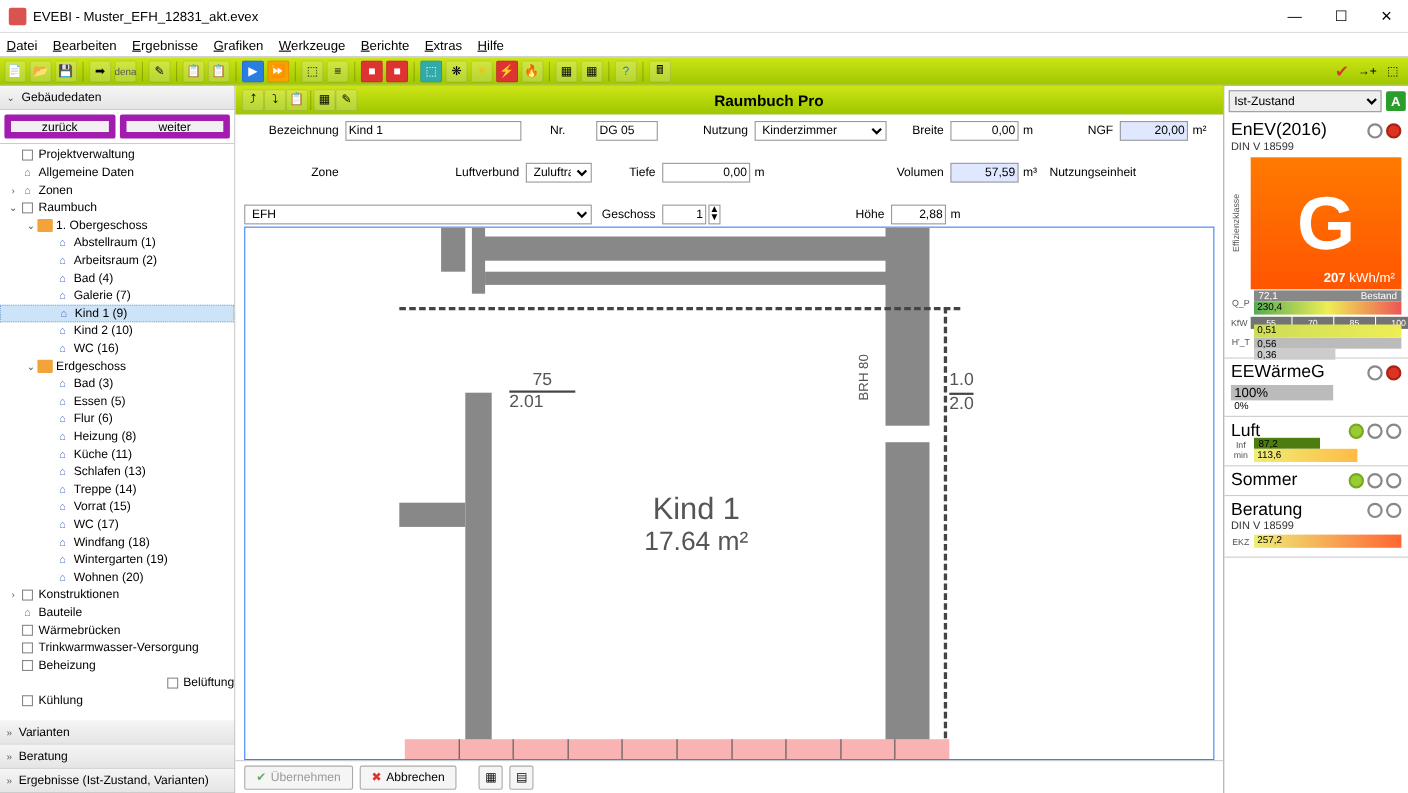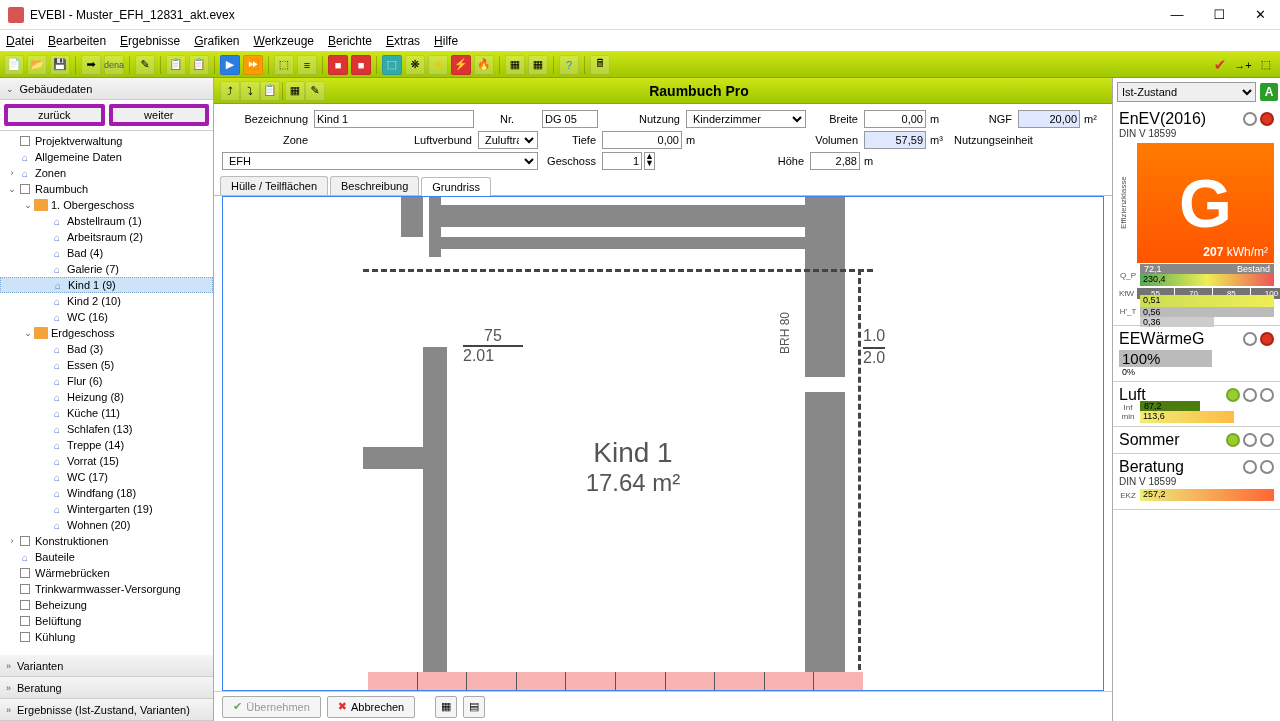--- a/index.html
+++ b/index.html
@@ -24,35 +24,35 @@
 .tool-dena { font-size: 9px; color: #555; padding: 2px 3px; }
 
 
 .main { display: flex; height: 643px; }
 
 
 .sidebar { width: 262px; border-right: 1px solid #aaa; display: flex; flex-direction: column; background: #f7f7f7; }
 .sb-row { height: 22px; background: linear-gradient(#f5f5f5,#e5e5e5); border-bottom: 1px solid #ccc; display: flex; align-items: center; padding: 0 6px; font-size: 11px; cursor: default; }
 .sb-row .chev { margin-right: 6px; font-size: 9px; color: #555;}
 .nav-btns { display: flex; padding: 4px; gap: 4px; background: #fff; border-bottom: 1px solid #ccc;}
-.nav-btns button { flex: 1; height: 22px; font-size: 11px; background: #f0f0f0; border: 4px solid #a21caf; border-radius: 2px; cursor: default;}
+.nav-btns button { flex: 1; height: 22px; font-size: 11px; background: #f0f0f0; border: 6px solid #a21caf; border-radius: 2px; cursor: default;}
 .tree { flex: 1; overflow-y: auto; background: #fff; font-size: 11px; padding: 2px 0; }
 .tree-row { display: flex; align-items: center; height: 16px; padding-left: 4px; cursor: default; white-space: nowrap; }
 .tree-row .exp { width: 12px; font-size: 9px; color: #555; text-align: center;}
 .tree-row .ico { width: 14px; height: 12px; margin-right: 3px; display: inline-flex; align-items: center; justify-content: center; font-size: 10px; }
 .tree-row.sel { background: #cde3f8; border: 1px dotted #7da9d8; }
 .ico-folder { background: #f2a33a; border-radius: 1px;}
 .ico-house { color: #5577cc; }
 .ico-sq { border: 1px solid #888; width: 10px; height: 10px;}
 
 
 .center { flex: 1; display: flex; flex-direction: column; background: #fff; }
 .ctr-toolbar { height: 26px; background: linear-gradient(#cde516, #9fc700); display: flex; align-items: center; padding: 0 6px; position: relative; border-bottom: 1px solid #8aa800;}
 .ctr-toolbar .ctr-title { position: absolute; left: 50%; transform: translateX(-50%); font-weight: bold; font-size: 14px; margin-left: 36px;}
-.form-area { padding: 6px 8px 2px; display: grid; grid-template-columns: 88px 160px 60px 56px 80px 120px 50px 62px 20px 60px 62px 20px; gap: 3px 4px; align-items: center; font-size: 11px;}
+.form-area { padding: 6px 8px 2px; display: grid; grid-template-columns: 88px 160px 60px 56px 80px 120px 50px 62px 20px 60px 62px 20px; gap: 20px 4px; align-items: center; font-size: 11px;}
 .form-area label { text-align: right; padding-right: 2px;}
 .form-area input, .form-area select { height: 18px; font-size: 11px; border: 1px solid #999; padding: 0 2px; background: #fff;}
 .form-area input.num { text-align: right; }
 .unit { font-size: 11px;}
 .tabs { display: flex; padding: 4px 6px 0; gap: 2px; font-size: 11px; border-bottom: 1px solid #bbb;}
 .tab { padding: 3px 10px; border: 1px solid #bbb; border-bottom: none; background: #f0f0f0; border-radius: 3px 3px 0 0; cursor: default;}
 .tab.active { background: #fff; position: relative; top: 1px;}
 .canvas { flex: 1; background: #fff; position: relative; overflow: hidden; border: 1px solid #3b82f6; margin: 0 8px;}
 .footer-btns { height: 30px; display: flex; align-items: center; padding: 0 8px; gap: 6px; border-top: 1px solid #ccc;}
 .footer-btns button { height: 22px; padding: 0 10px; font-size: 11px; border: 1px solid #aaa; background: #f5f5f5; border-radius: 2px; display: flex; align-items: center; gap: 4px; cursor: default;}
@@ -324,21 +324,21 @@
           </span>
           <span>Trinkwarmwasser-Versorgung</span>
         </div>
         <div class="tree-row" style="padding-left: 6px;">
           <span class="exp"></span>
           <span class="ico">
             <span class="ico-sq"></span>
           </span>
           <span>Beheizung</span>
         </div>
-        <div class="tree-row" style="padding-left: 6px;">
+        <div class="tree-row" style="padding-left: 6px; justify-content: flex-end;">
           <span class="exp"></span>
           <span class="ico">
             <span class="ico-sq"></span>
           </span>
           <span>Belüftung</span>
         </div>
         <div class="tree-row" style="padding-left: 6px;">
           <span class="exp"></span>
           <span class="ico">
             <span class="ico-sq"></span>
@@ -403,25 +403,20 @@
           <span style="font-size:9px;display:flex;flex-direction:column;line-height:7px;border:1px solid #999">
             <span>▲</span>
             <span>▼</span>
           </span>
         </div>
       <label>Höhe</label>
       <input class="num" value="2,88" style="">
       <span class="unit">m</span>
     </div>
 
-    <div class="tabs">
-      <div class="tab">Hülle / Teilflächen</div>
-      <div class="tab">Beschreibung</div>
-      <div class="tab active">Grundriss</div>
-    </div>
 
     <div class="canvas">
 
       <div class="wall" style="left:178px;top:0;width:22px;height:40px"></div>
       <div class="wall" style="left:206px;top:0;width:12px;height:60px"></div>
       <div class="wall" style="left:210px;top:8px;width:400px;height:22px"></div>
       <div class="wall" style="left:218px;top:40px;width:380px;height:12px"></div>
       <div class="wall" style="left:582px;top:0;width:40px;height:180px"></div>
       <div class="wall" style="left:582px;top:195px;width:40px;height:280px"></div>
       <div class="wall" style="left:200px;top:150px;width:24px;height:330px"></div>
@@ -531,21 +526,21 @@
 
     <div class="card">
       <div class="card-title">
           <span>EEWärmeG</span>
         <div class="circles">
             <div class="circ"></div>
             <div class="circ red"></div>
           </div>
         </div>
       <div style="margin-top:2px">
-        <div style="background:#bbb;font-size:15px;padding:0 3px;width:60%">100%</div>
+        <div style="background:#bbb;font-size:12px;padding:0 3px;width:60%">100%</div>
         <div style="font-size:9px;padding:0 3px">0%</div>
       </div>
     </div>
 
     <div class="card">
       <div class="card-title">
           <span>Luft</span>
         <div class="circles">
             <div class="circ green"></div>
             <div class="circ"></div>

